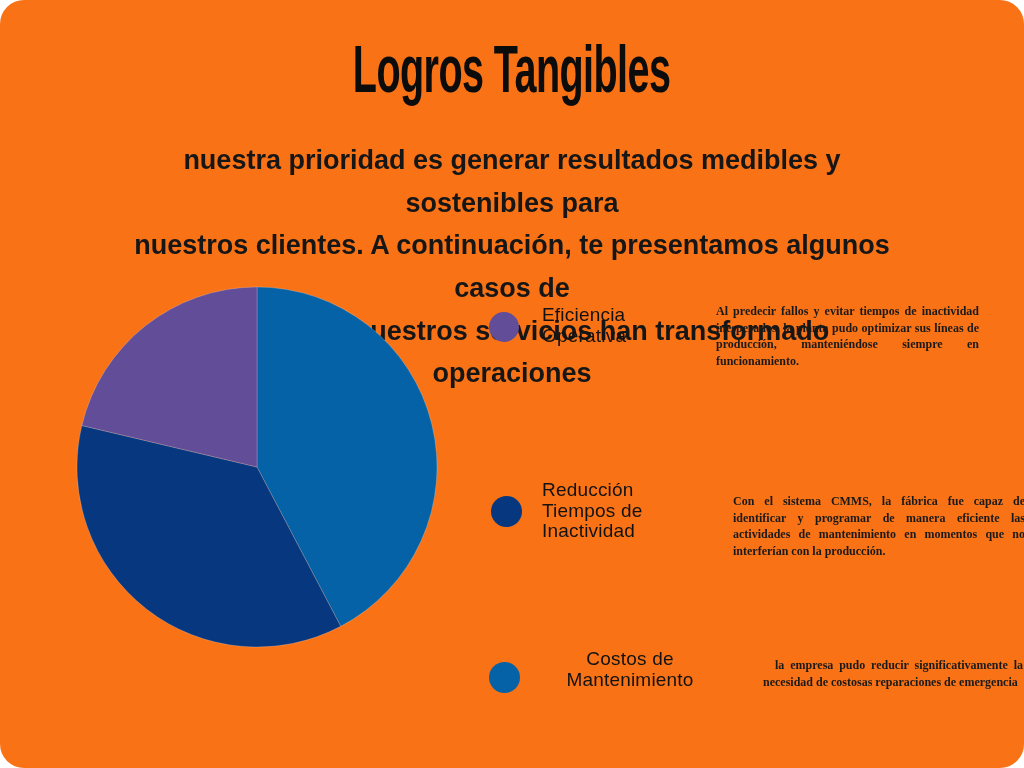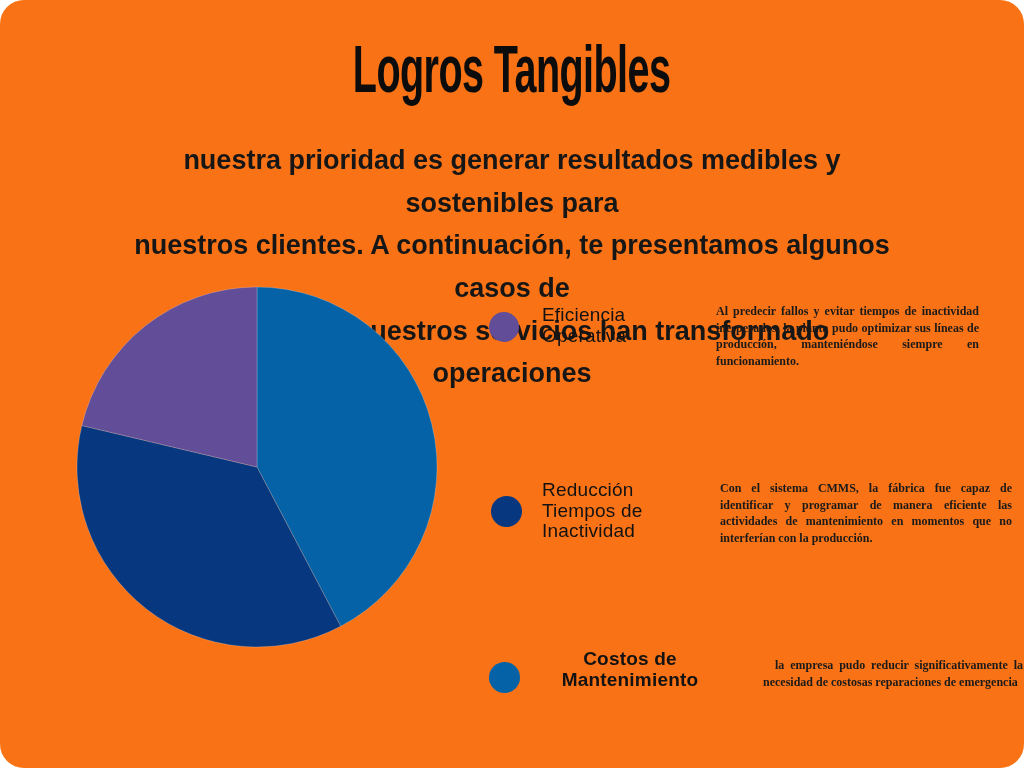--- a/index.html
+++ b/index.html
@@ -69,21 +69,21 @@
     position: absolute;
     font-size: 19px;
     font-weight: 500;
     color: #121212;
     line-height: 1.08;
     letter-spacing: 0.2px;
     white-space: pre-line;
   }
   .label-r1 { left: 542px; top: 305px; }
   .label-r2 { left: 542px; top: 480px; }
-  .label-r3 { left: 512px; top: 649px; width: 236px; text-align: center; font-weight: bold; }
+  .label-r3 { left: 512px; top: 649px; width: 236px; text-align: center; }
 
   .legend-desc {
     position: absolute;
     font-size: 12px;
     font-weight: 600;
     color: #1a1a1a;
     line-height: 1.38;
     text-align: justify;
     font-family: Liberation Serif, serif;
   }
@@ -117,21 +117,21 @@
     <div class="legend-label label-r1">Eficiencia
 Operativa</div>
     <p class="legend-desc desc-r1" style="margin:0">Al predecir fallos y evitar tiempos de inactividad inesperados, la planta pudo optimizar sus líneas de producción, manteniéndose siempre en funcionamiento.</p>
   </div>
 
   <div>
     <span class="legend-dot dot-r2" style="background-color: rgb(7, 56, 127);"></span>
     <div class="legend-label label-r2">Reducción
 Tiempos de
 Inactividad</div>
-    <p class="legend-desc desc-r2" style="margin:4px">Con el sistema CMMS, la fábrica fue capaz de identificar y programar de manera eficiente las actividades de mantenimiento en momentos que no interferían con la producción.</p>
+    <p class="legend-desc desc-r2" style="margin:17px">Con el sistema CMMS, la fábrica fue capaz de identificar y programar de manera eficiente las actividades de mantenimiento en momentos que no interferían con la producción.</p>
   </div>
 
   <div>
     <span class="legend-dot dot-r3" style="background-color: rgb(5, 98, 167);"></span>
     <div class="legend-label label-r3">Costos de
 Mantenimiento</div>
     <p class="legend-desc desc-r3" style="margin:12px">la empresa pudo reducir significativamente la necesidad de costosas reparaciones de emergencia</p>
   </div>
 
 </div>

